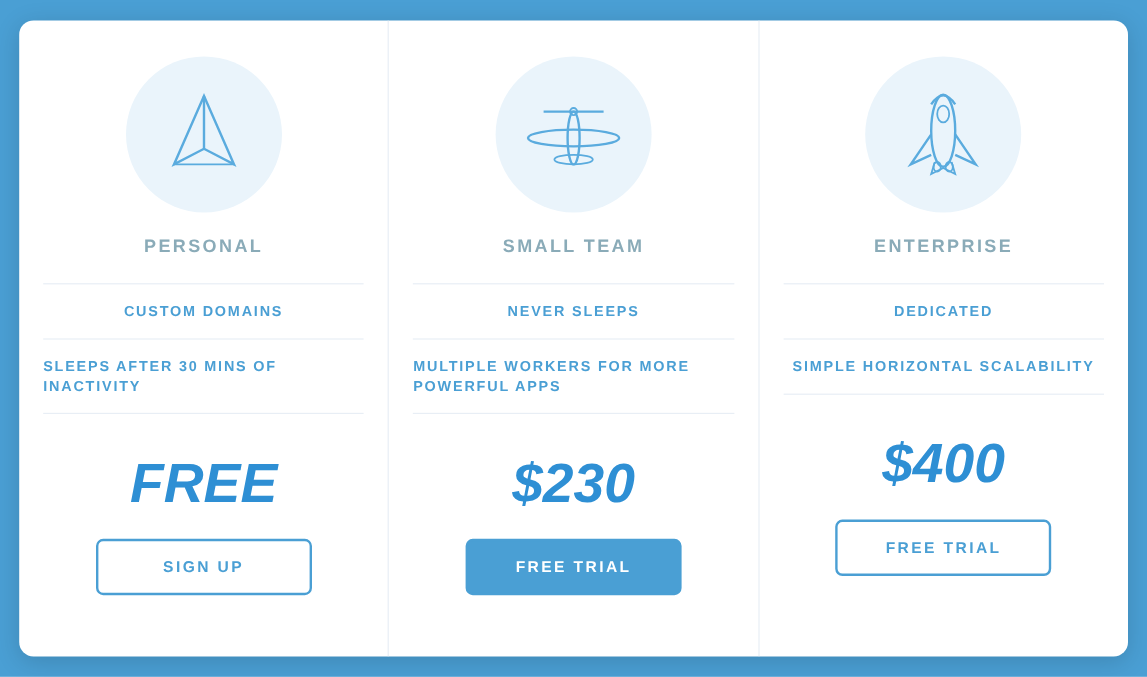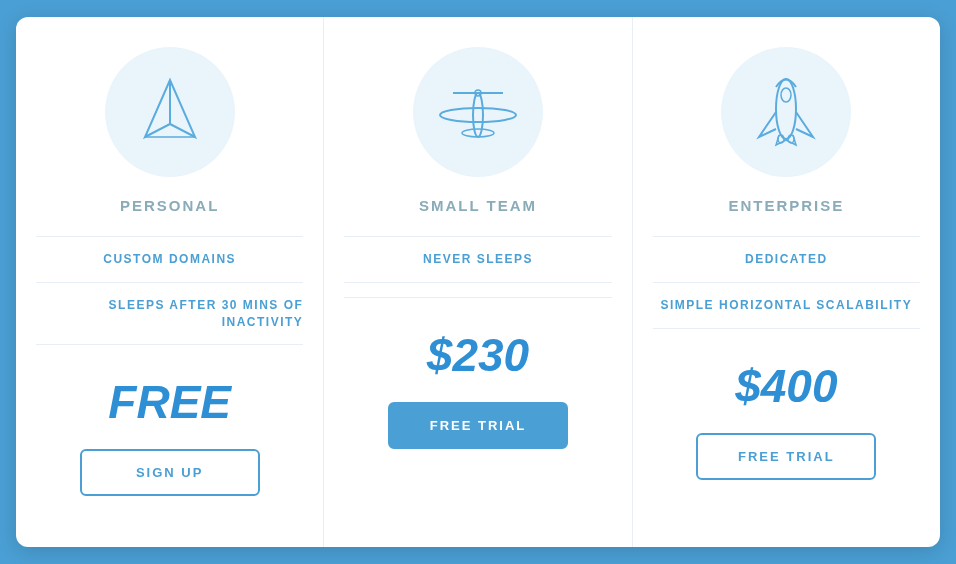--- a/index.html
+++ b/index.html
@@ -63,21 +63,21 @@
       background: #e8eef5;
       margin-bottom: 14px;
     }
 
     .feature {
       font-size: 12px;
       font-weight: 700;
       letter-spacing: 1.5px;
       color: #4a9fd4;
       text-transform: uppercase;
-      text-align: right;
+      text-align: left;
       margin-bottom: 14px;
       line-height: 1.4;
     }
 
     .price {
       font-size: 46px;
       font-weight: 800;
       color: #2e8fd4;
       margin: 16px 0 20px;
       font-style: italic;
@@ -149,20 +149,21 @@
         <ellipse cx="45" cy="56" rx="16" ry="4" stroke="#5aabde" stroke-width="1.5" fill="none"></ellipse>
 
         <line x1="20" y1="16" x2="70" y2="16" stroke="#5aabde" stroke-width="2"></line>
         <circle cx="45" cy="16" r="3" stroke="#5aabde" stroke-width="1.5" fill="none"></circle>
       </svg>
     </div>
     <div class="plan-name">SMALL TEAM</div>
     <div class="divider"></div>
     <div class="feature">NEVER SLEEPS</div>
     <div class="divider"></div>
+    <div class="feature">MULTIPLE WORKERS FOR MORE POWERFUL APPS</div>
     <div class="divider"></div>
     <div class="price">$230</div>
     <button class="btn btn-filled">FREE TRIAL</button>
   </div>
 
   <div class="plan-card">
     <div class="icon-circle">
       <svg class="icon-svg" width="75" height="90" viewBox="0 0 75 90">
 
         <ellipse cx="37" cy="42" rx="10" ry="30" stroke="#5aabde" stroke-width="2" fill="none"></ellipse>

